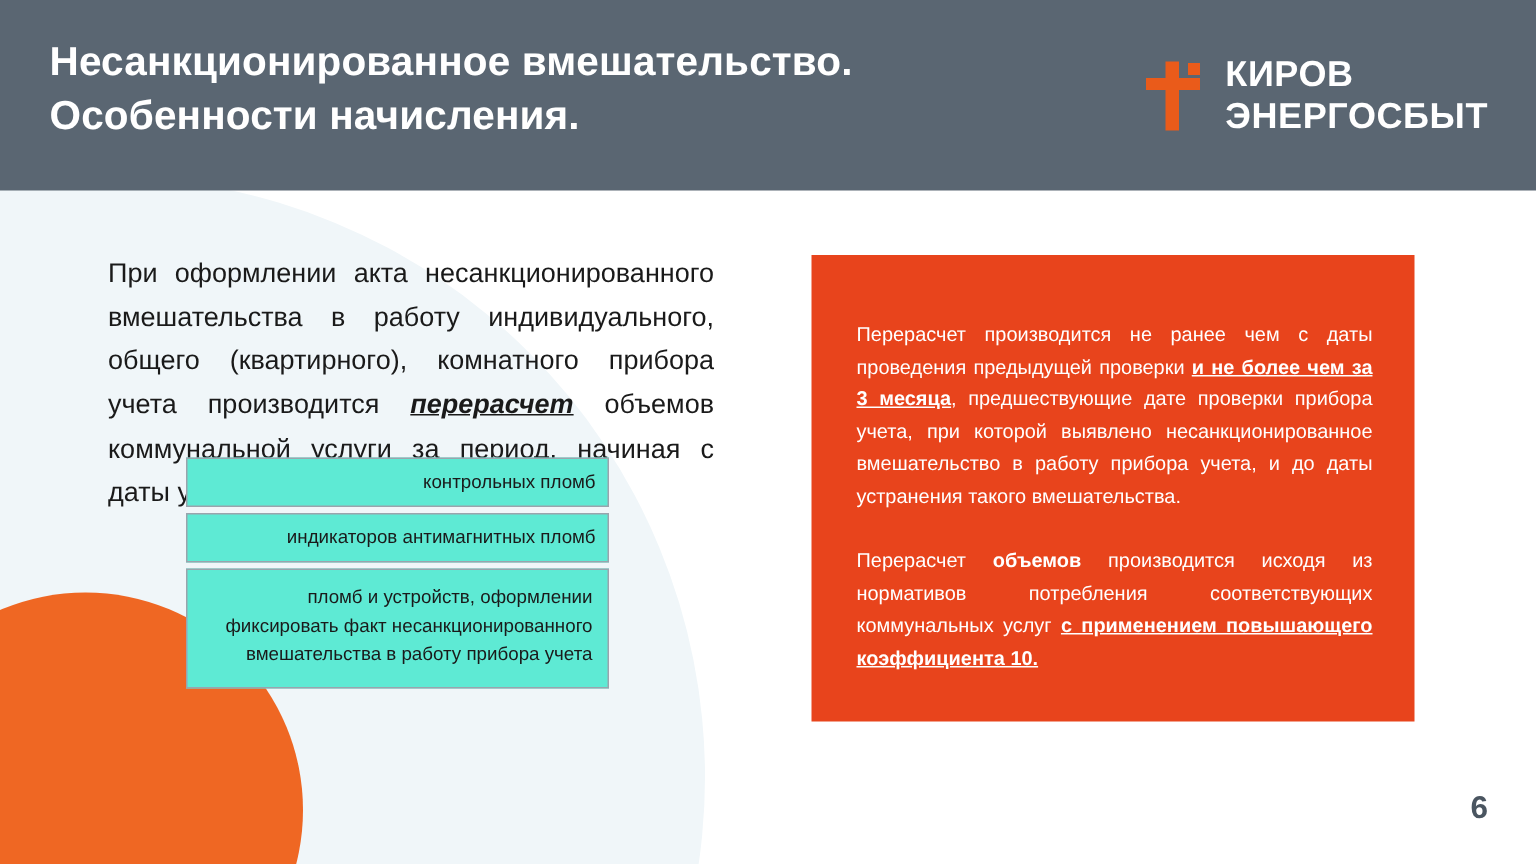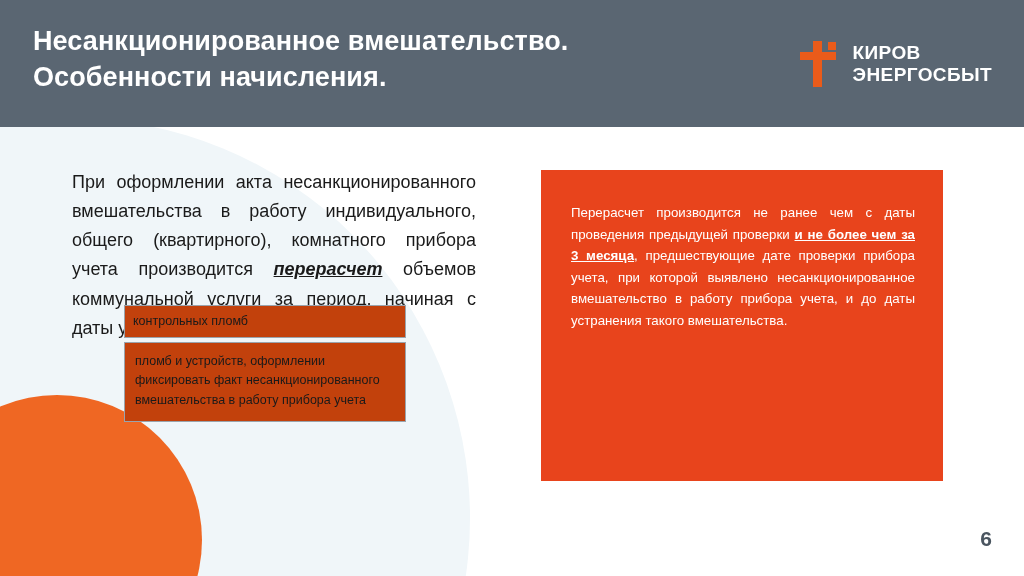--- a/index.html
+++ b/index.html
@@ -75,21 +75,21 @@
   .logo-mark .nub {
     position: absolute;
     left: 32px;
     top: 1px;
     width: 8px;
     height: 8px;
     background: #ea5b1a;
   }
   .logo-text {
     color: #ffffff;
-    font-size: 19px;
+    font-size: 24px;
     font-weight: bold;
     line-height: 1.15;
     letter-spacing: 0.4px;
     white-space: pre-line;
   }
 
   
   .bg-arc {
     position: absolute;
     left: -330px;
@@ -129,44 +129,44 @@
     text-decoration: underline;
   }
   .box-list {
     position: absolute;
     left: 124px;
     top: 305px;
     width: 282px;
   }
   .list-box {
     border: 1px solid #9aa4ad;
-    background: #c2410c;
+    background: #5eead4;
     box-sizing: border-box;
     padding: 6px 8px;
     font-size: 12.5px;
     line-height: 1.5;
     color: #1a1a1a;
-    text-align: left;
+    text-align: right;
     margin-bottom: 4px;
   }
   .list-box.multi {
     padding: 9px 10px 11px;
     line-height: 1.55;
   }
 
   
   .right-panel {
     position: absolute;
     left: 541px;
     top: 170px;
     width: 402px;
     height: 311px;
     background: #e8441c;
     box-sizing: border-box;
-    padding: 32px 28px 0 30px;
+    padding: 42px 28px 0 30px;
   }
   .panel-para {
     color: #ffffff;
     font-size: 13.3px;
     line-height: 1.62;
     text-align: justify;
     text-justify: inter-word;
   }
   .panel-para + .panel-para {
     margin-top: 22px;
@@ -212,24 +212,28 @@
   </div>
 
   <div class="left-col">
     <div class="para">
       <span>При оформлении акта несанкционированного вмешательства в работу индивидуального, общего (квартирного), комнатного прибора учета производится </span><u>перерасчет</u><span> объемов коммунальной услуги за период, начиная с даты установки:</span>
     </div>
   </div>
 
   <div class="box-list">
     <div class="list-box">контрольных пломб</div>
+    <div class="list-box">индикаторов антимагнитных пломб</div>
     <div class="list-box multi">пломб и устройств, оформлении фиксировать факт несанкционированного вмешательства в работу прибора учета</div>
   </div>
 
   <div class="right-panel">
     <div class="panel-para">
       <span>Перерасчет производится не ранее чем с даты проведения предыдущей проверки </span><u>и не более чем за 3 месяца</u><span>, предшествующие дате проверки прибора учета, при которой выявлено несанкционированное вмешательство в работу прибора учета, и до даты устранения такого вмешательства.</span>
     </div>
+    <div class="panel-para">
+      <span>Перерасчет </span><b>объемов</b><span> производится исходя из нормативов потребления соответствующих коммунальных услуг </span><u>с применением повышающего коэффициента 10.</u><span> </span>
+    </div>
   </div>
 
   <div class="page-number">6</div>
 
 </div>
 
 </body></html>

